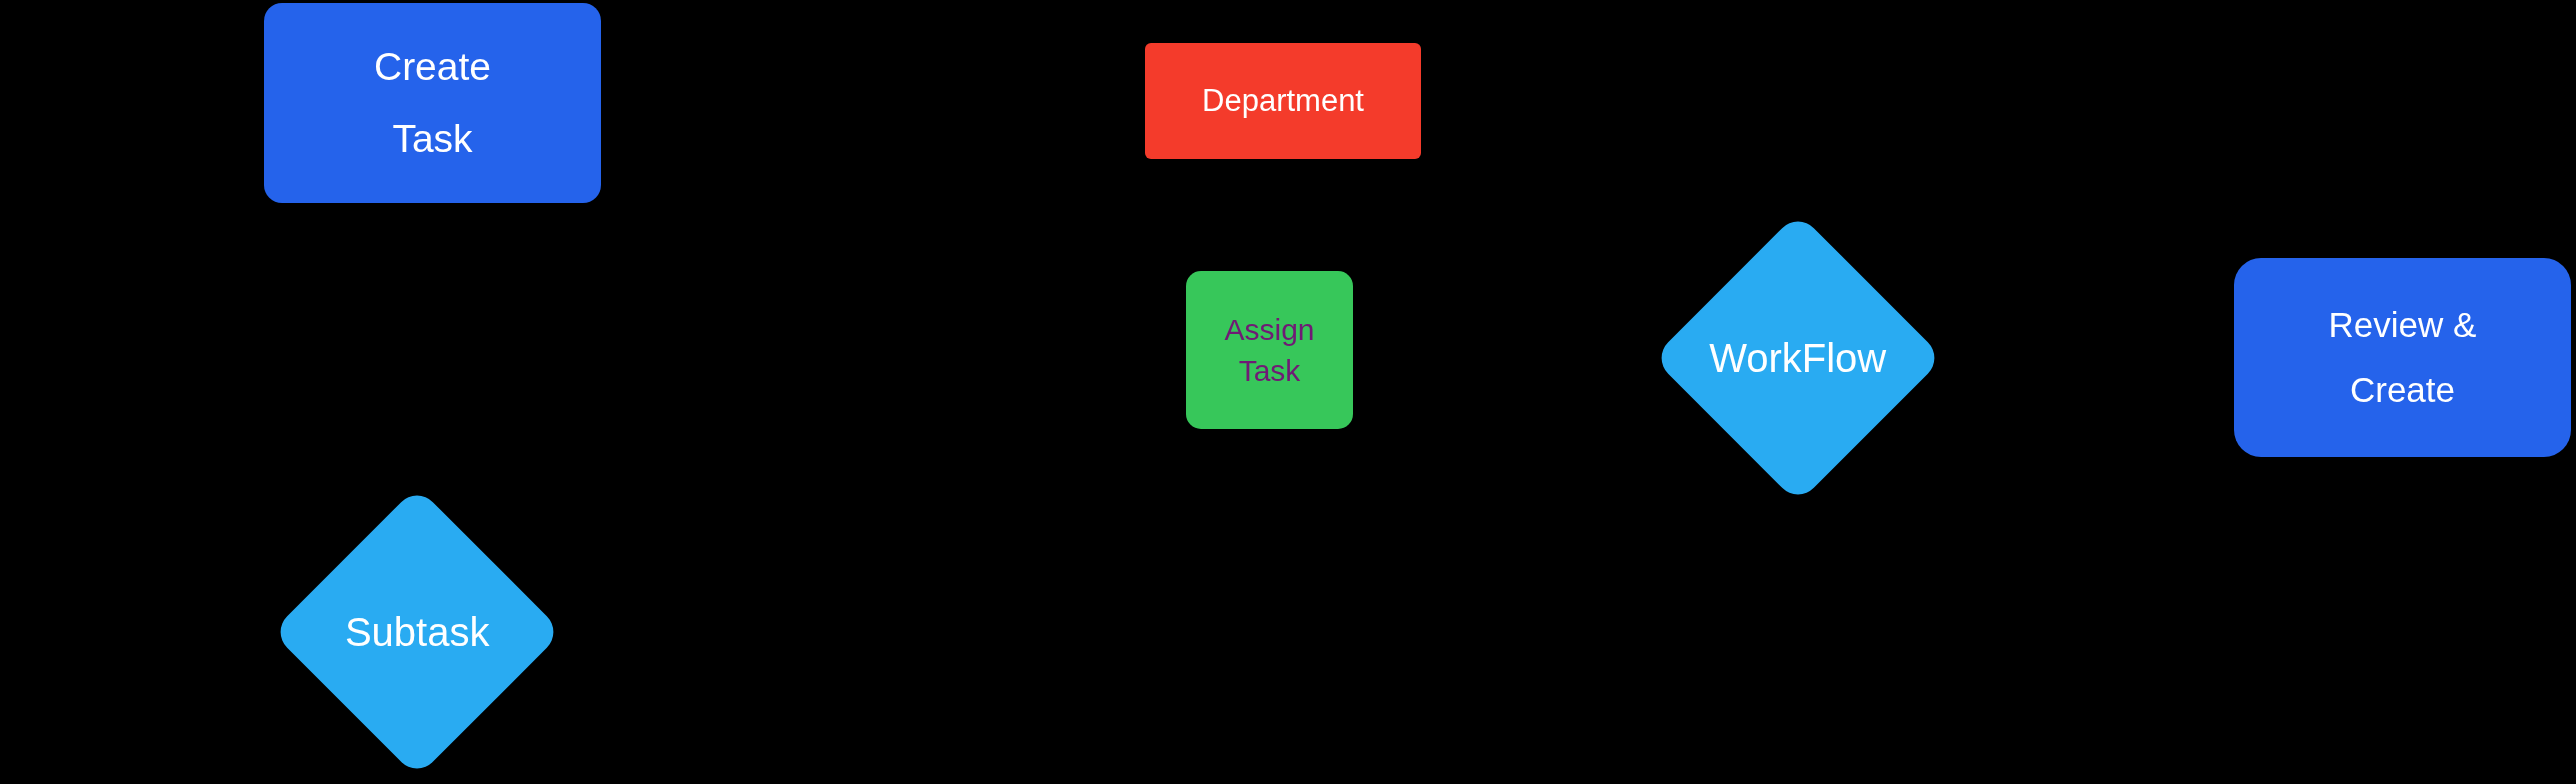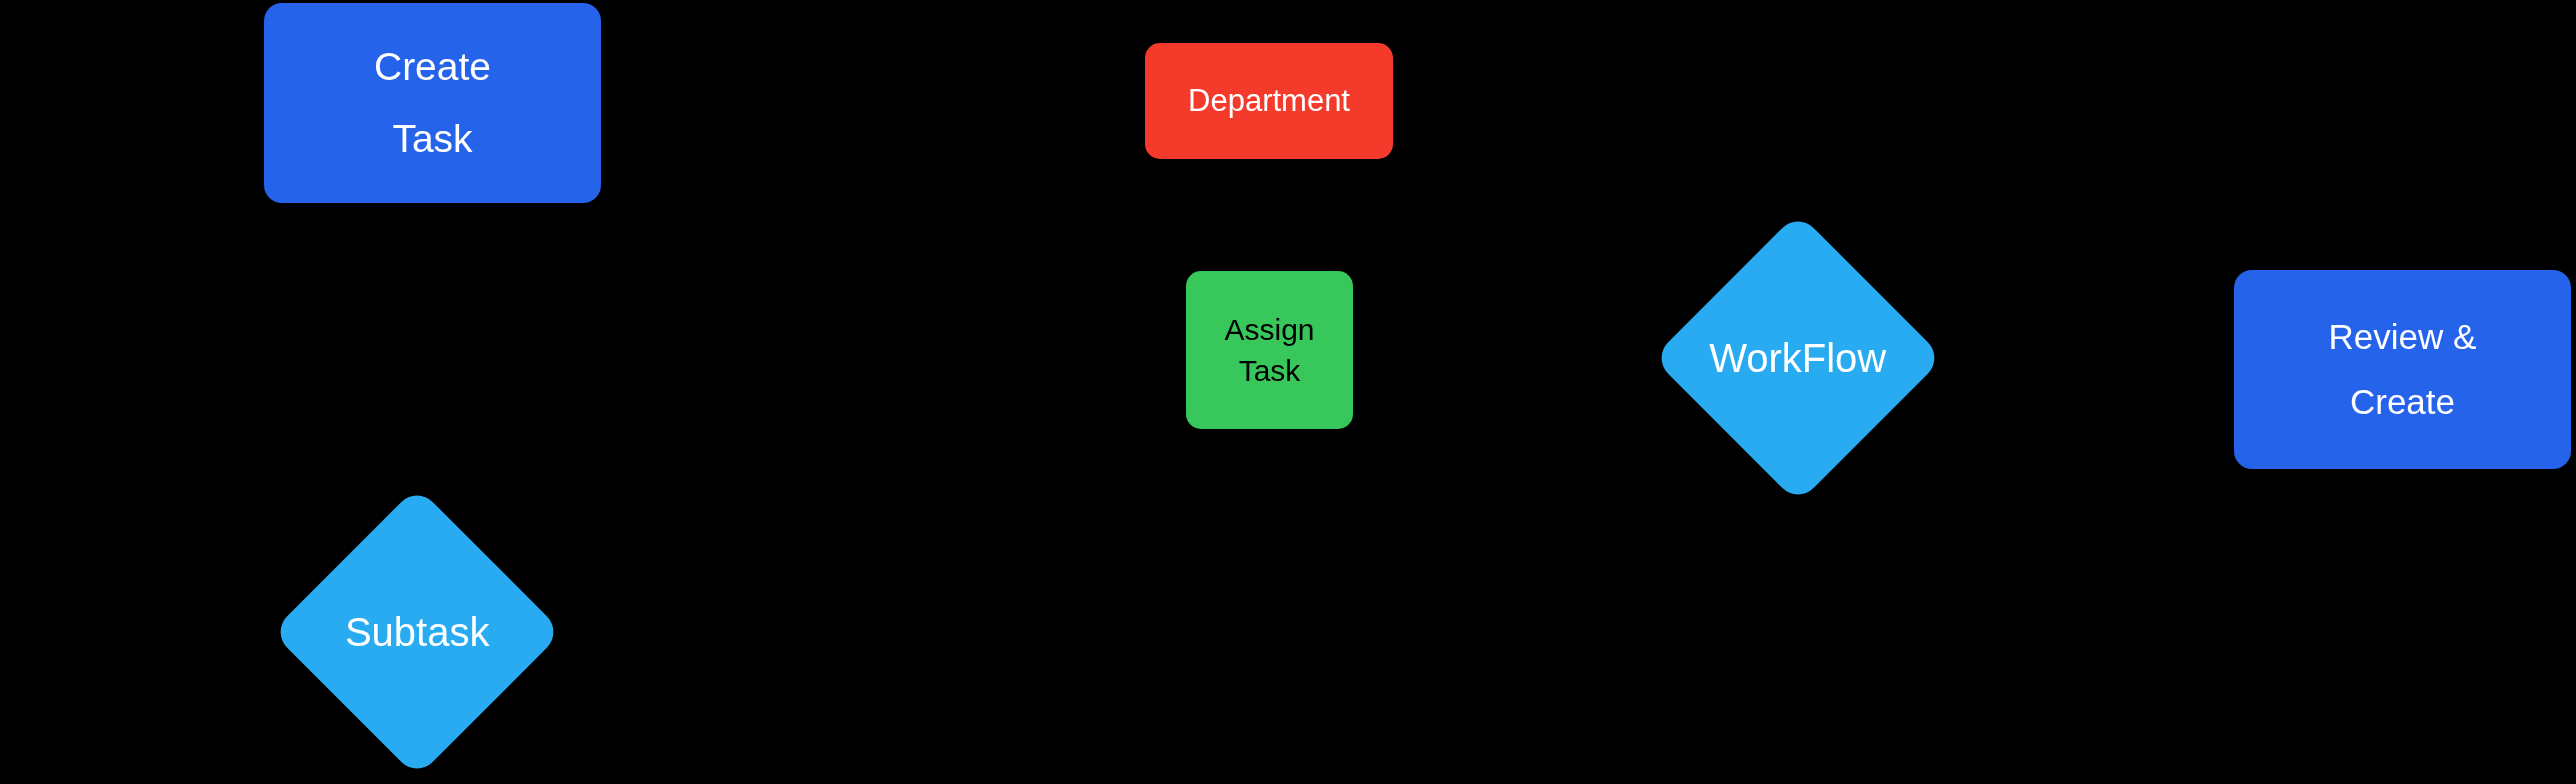--- a/index.html
+++ b/index.html
@@ -45,40 +45,40 @@
 
 <div class="stage" style="width: 2576px; height: 784px; background: rgb(0, 0, 0);">
 
   <div class="node rect" style="left: 264px; top: 3px; width: 337px; height: 200px; background: rgb(37, 99, 235); color: rgb(255, 255, 255); border-radius: 18px; font-size: 39px; line-height: 1.85;">
     <div class="label">
       <span>Create</span>
       <span>Task</span>
     </div>
   </div>
 
-  <div class="node rect" style="left: 1145px; top: 43px; width: 248px; height: 116px; background: rgb(244, 59, 43); color: rgb(255, 255, 255); border-radius: 15px; font-size: 31px; line-height: 1.3;">
+  <div class="node rect" style="left: 1145px; top: 43px; width: 276px; height: 116px; background: rgb(244, 59, 43); color: rgb(255, 255, 255); border-radius: 6px; font-size: 31px; line-height: 1.3;">
     <div class="label">
       <span>Department</span>
     </div>
   </div>
 
-  <div class="node rect" style="left: 1186px; top: 271px; width: 167px; height: 158px; background: rgb(55, 199, 90); color: #000000; border-radius: 15px; font-size: 30px; line-height: 1.38;">
+  <div class="node rect" style="left: 1186px; top: 271px; width: 167px; height: 158px; background: rgb(55, 199, 90); color: #701a75; border-radius: 15px; font-size: 30px; line-height: 1.38;">
     <div class="label">
       <span>Assign</span>
       <span>Task</span>
     </div>
   </div>
 
   <div class="node diamond" style="left: 1695px; top: 255px; width: 206px; height: 206px; background: rgb(41, 171, 242); color: rgb(255, 255, 255); border-radius: 22.4px; font-size: 40px; line-height: 1.2;">
     <div class="label">
       <span>WorkFlow</span>
     </div>
   </div>
 
-  <div class="node rect" style="left: 2234px; top: 270px; width: 337px; height: 199px; background: rgb(37, 99, 235); color: rgb(255, 255, 255); border-radius: 18px; font-size: 35px; line-height: 1.85;">
+  <div class="node rect" style="left: 2234px; top: 258px; width: 337px; height: 199px; background: rgb(37, 99, 235); color: rgb(255, 255, 255); border-radius: 27px; font-size: 35px; line-height: 1.85;">
     <div class="label">
       <span>Review &amp;</span>
       <span>Create</span>
     </div>
   </div>
 
   <div class="node diamond" style="left: 314px; top: 529px; width: 206px; height: 206px; background: rgb(41, 171, 242); color: rgb(255, 255, 255); border-radius: 22.4px; font-size: 40px; line-height: 1.2;">
     <div class="label">
       <span>Subtask</span>
     </div>

